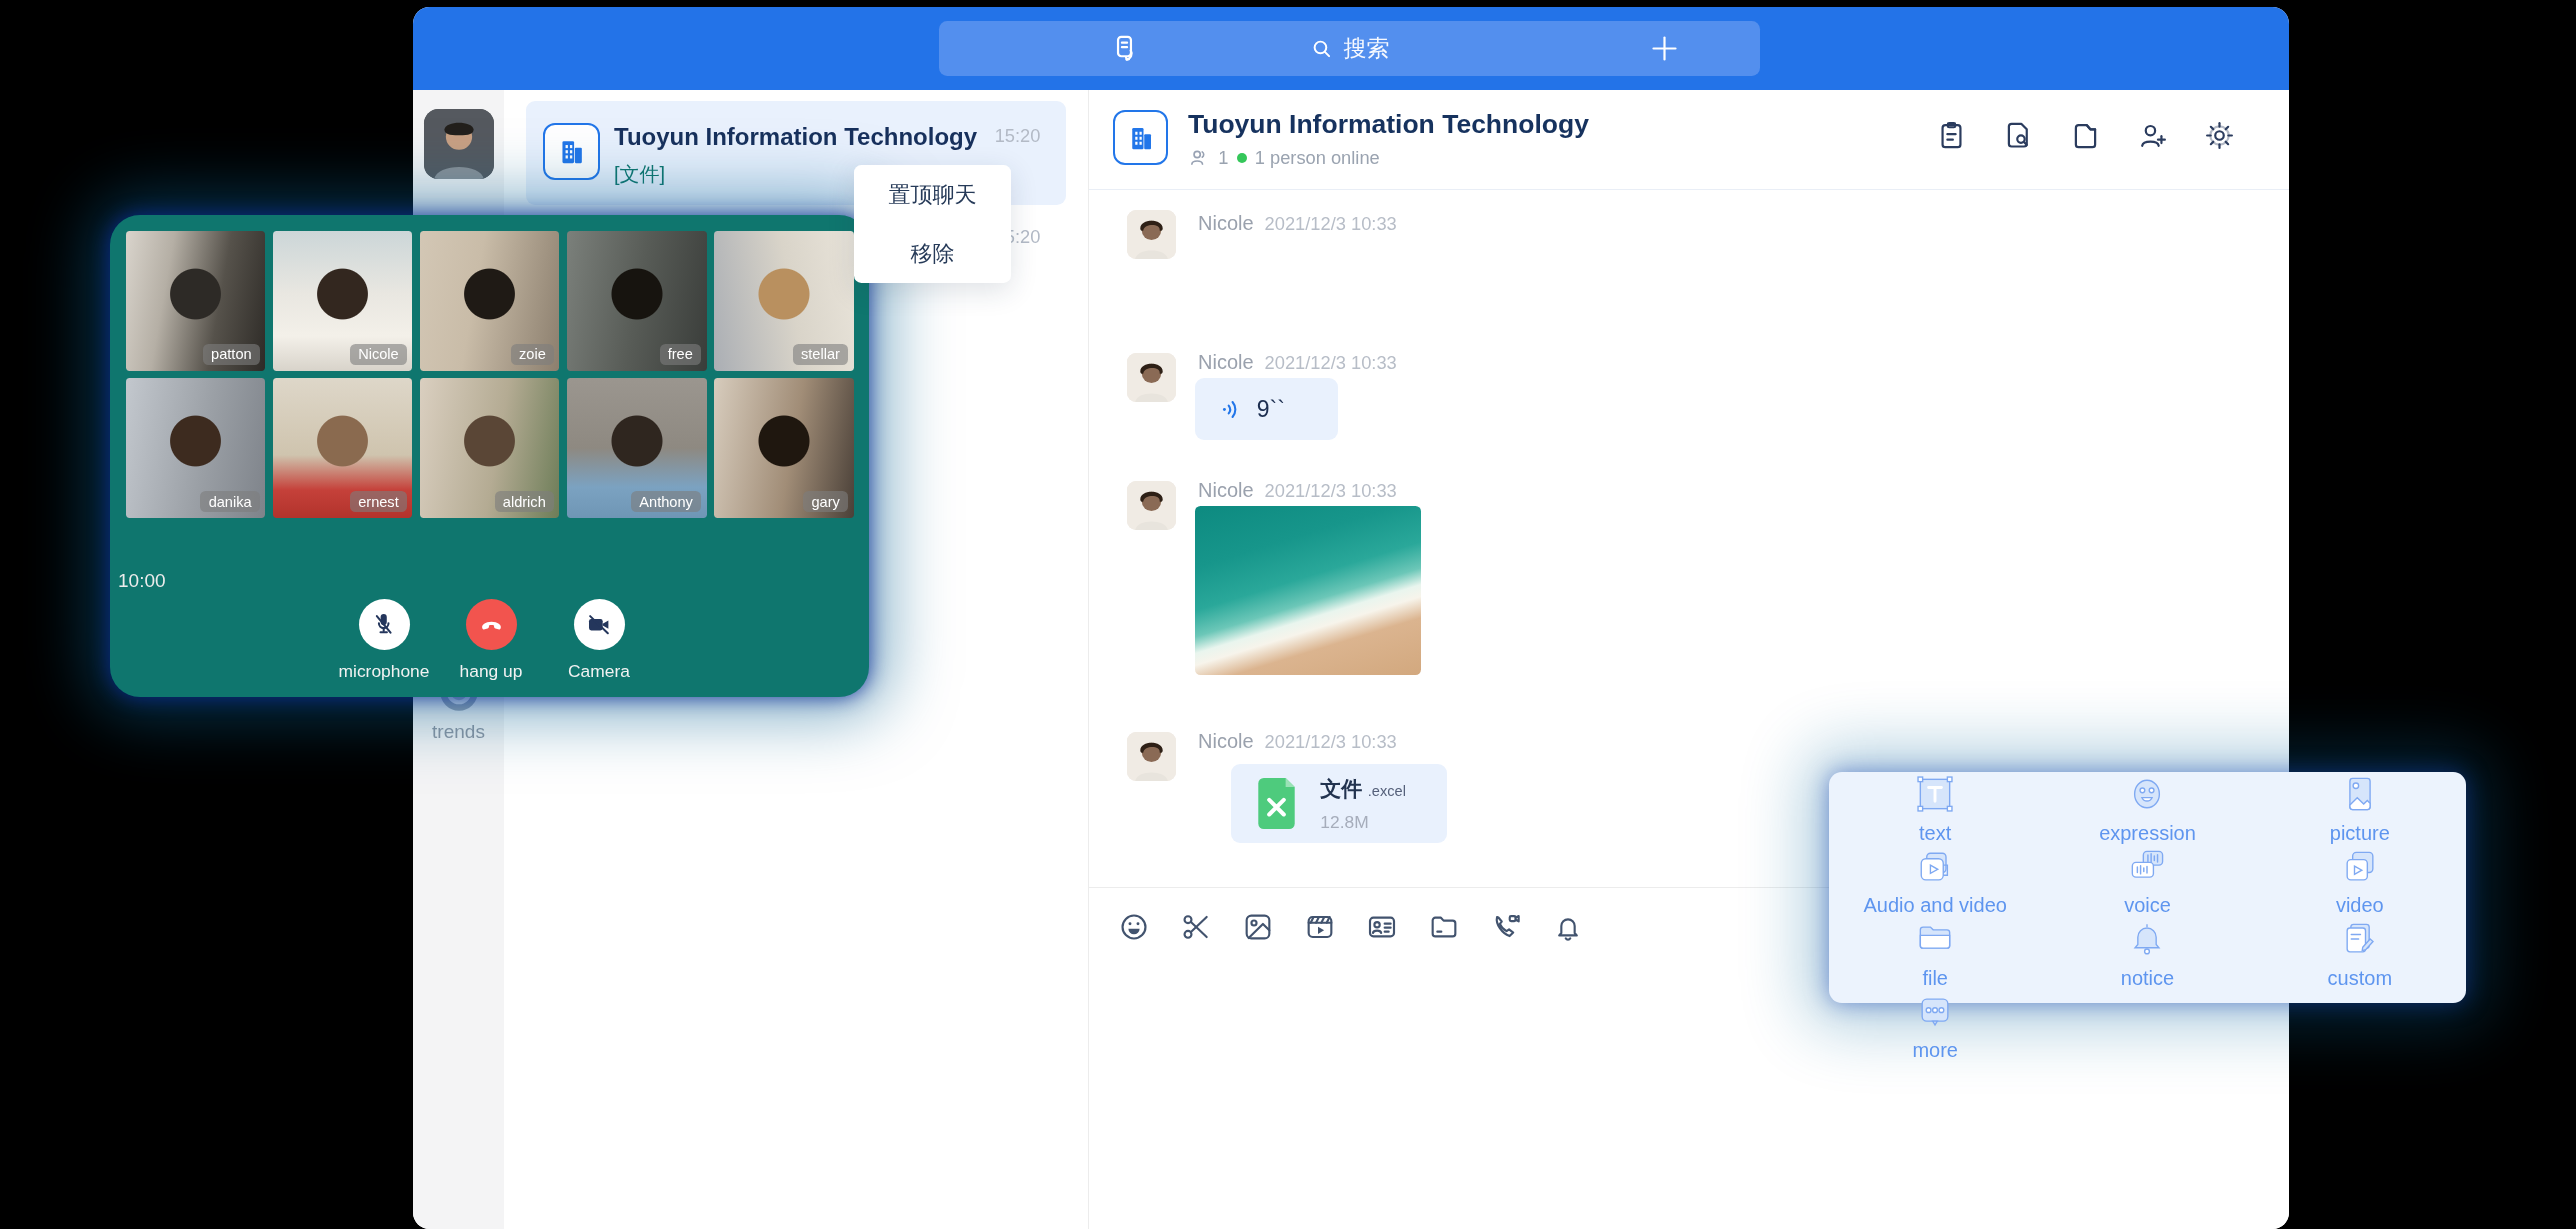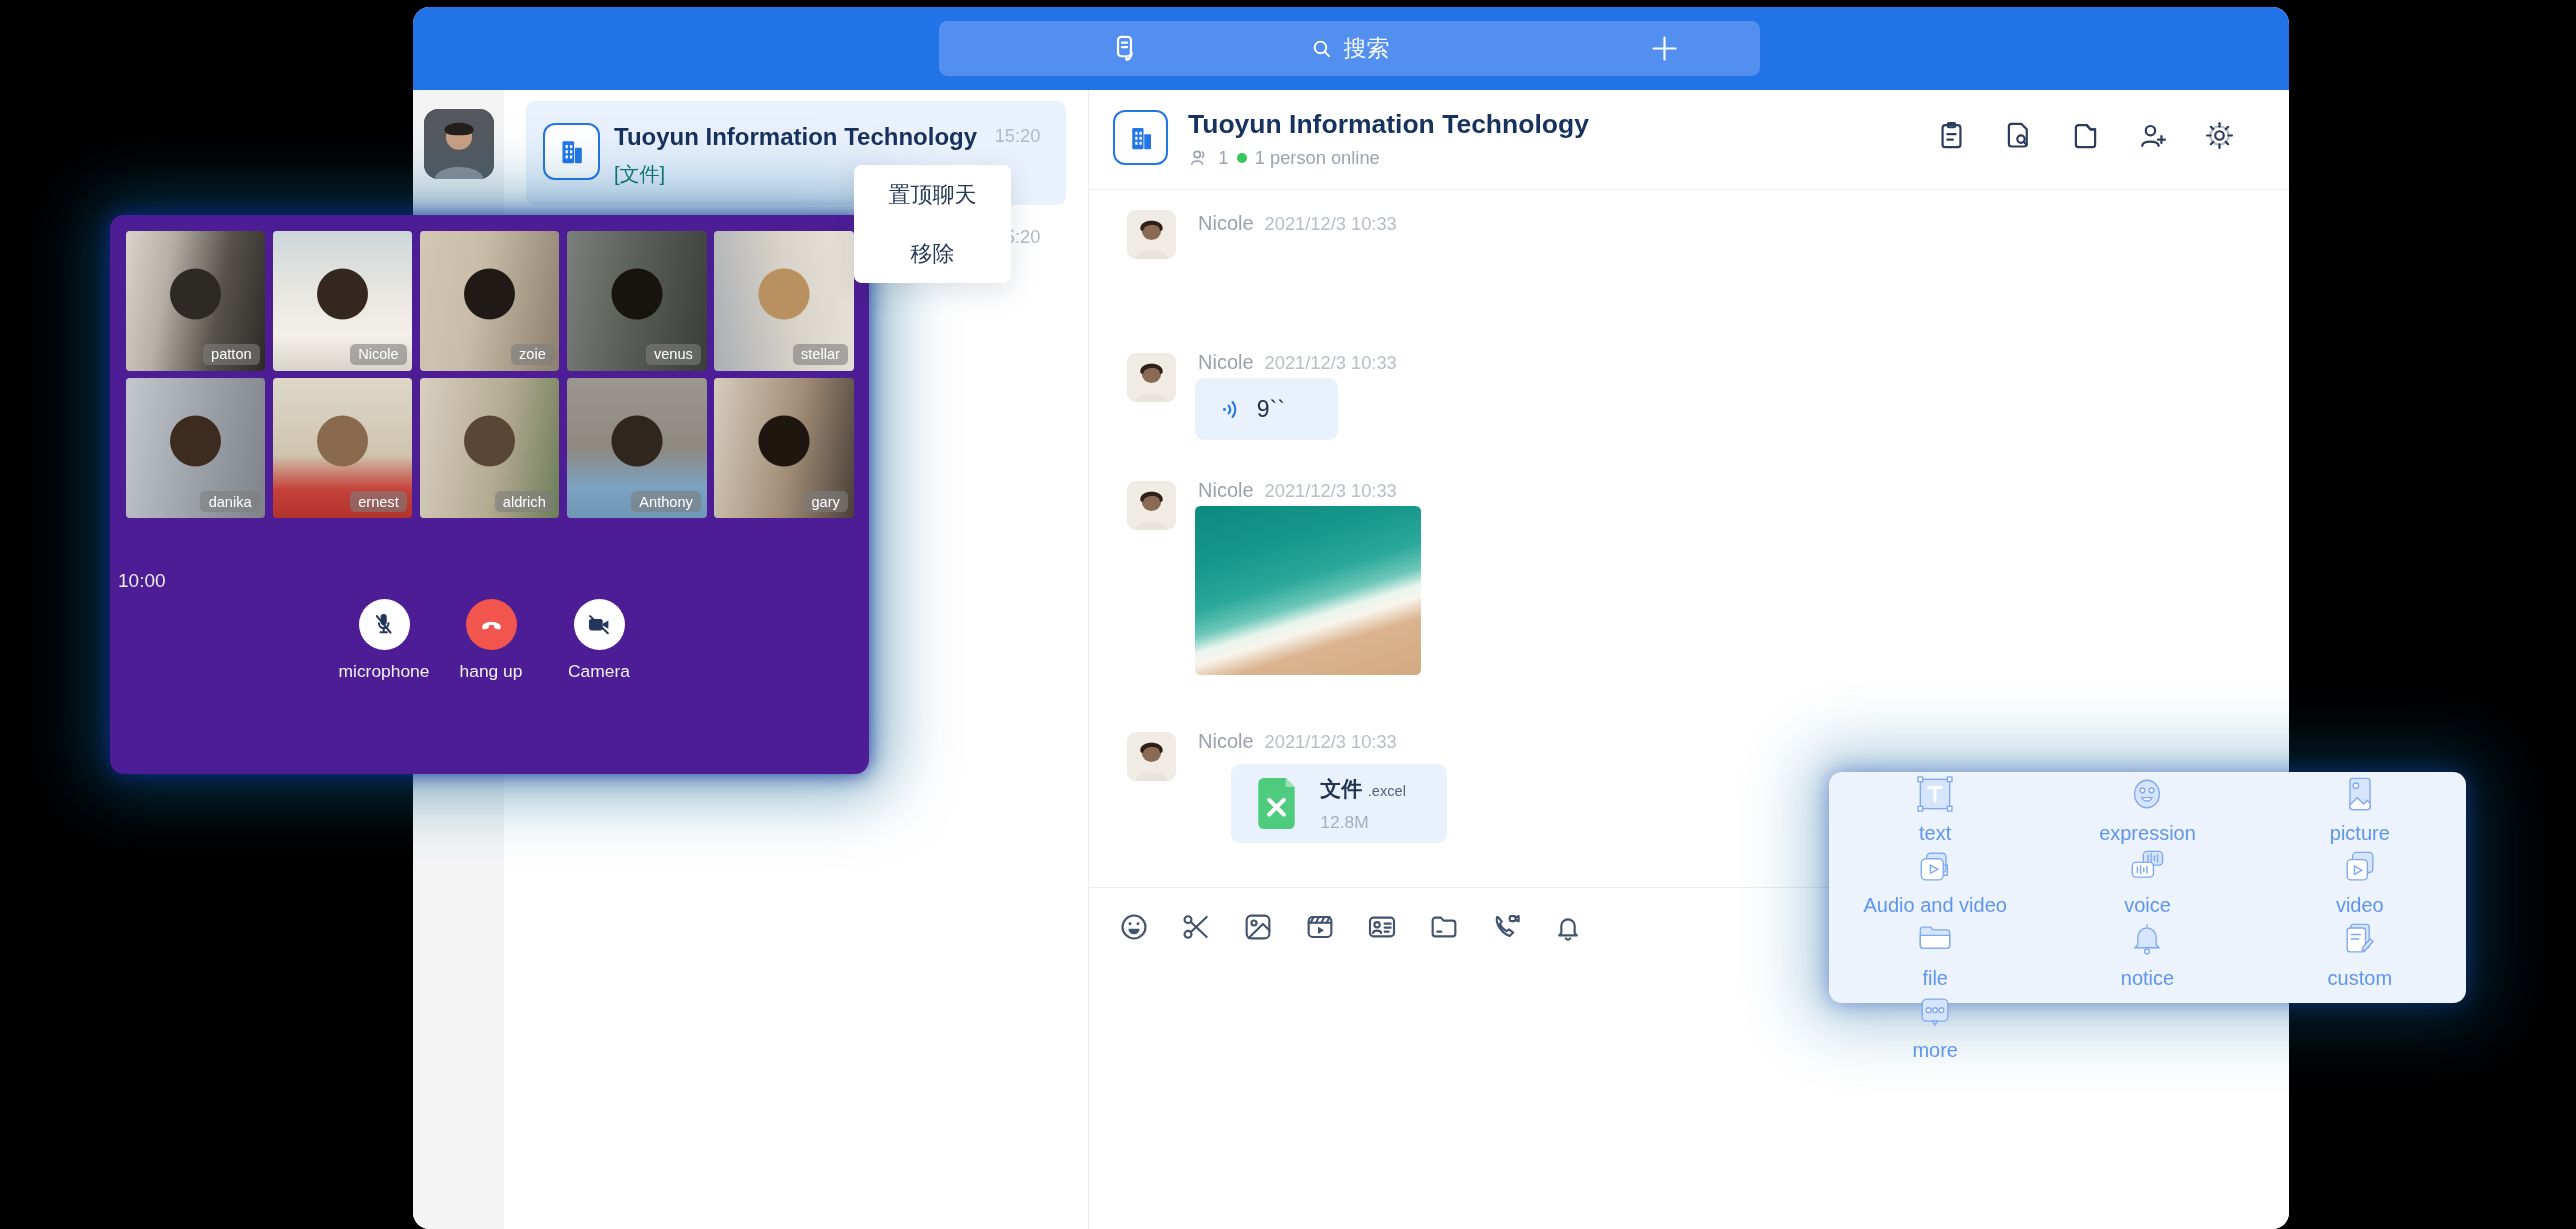--- a/index.html
+++ b/index.html
@@ -63,21 +63,21 @@
   .filebubble{display:flex;align-items:center;gap:18.3px;padding:12.8px 20px;margin-left:36px;}
   .file-name{font-size:21px;color:#22334f;font-weight:700;}
   .file-ext{font-size:14.6px;color:#55607a;font-weight:400;margin-left:5.5px;}
   .file-size{font-size:17.4px;color:#a6adbb;margin-top:9.1px;}
 
   .hr-input{left:0;top:797px;width:100%;height:0.9px;background:#ececec;}
   .toolbar{left:29px;top:821px;display:flex;gap:30px;color:#42536e;}
   .toolbar .icbtn{width:32px;height:32px;}
 
   
-  .callpanel{left:110px;top:215px;width:759px;height:559px;border-radius:14px;background:#4c1d95;
+  .callpanel{left:110px;top:215px;width:759px;height:482px;border-radius:30px;background:#0f766e;
              box-shadow:0 0 20px rgba(10,40,150,.85), 0 0 64px 20px rgba(12,100,145,.5);}
   .callgrid{left:15.6px;top:15.6px;width:728px;display:grid;grid-template-columns:repeat(5,1fr);gap:7.3px;}
   .tile{position:relative;height:140px;border-radius:3.7px;overflow:hidden;background:#555;}
   .tile-badge{position:absolute;right:5.5px;bottom:5.5px;background:rgba(125,125,125,.6);color:#fff;
               font-size:14.6px;padding:2.7px 8.2px;border-radius:5.5px;}
   .call-timer{left:8px;top:355px;width:100%;text-align:left;color:#ececec;font-size:19px;}
   .callbtn{width:51px;height:51px;border-radius:50%;display:flex;align-items:center;justify-content:center;border:none;}
   .callbtn.white{background:#fff;color:#24365c;}
   .callbtn.red{background:#f2544e;color:#fff;}
   .ctl{position:absolute;top:384px;width:110px;margin-left:-55px;text-align:center;}
@@ -392,21 +392,21 @@
         <div class="tile" style="background-image: radial-gradient(circle at 50% 45%, rgb(45, 42, 38) 0px, rgb(45, 42, 38) 24%, rgba(0, 0, 0, 0) 25%), linear-gradient(100deg, rgb(217, 212, 204) 0%, rgb(181, 175, 165) 30%, rgb(86, 82, 75) 65%, rgb(46, 43, 39) 100%);">
           <span class="tile-badge">patton</span>
         </div>
         <div class="tile" style="background-image: radial-gradient(circle at 50% 45%, rgb(51, 39, 31) 0px, rgb(51, 39, 31) 24%, rgba(0, 0, 0, 0) 25%), linear-gradient(rgb(204, 214, 216) 0%, rgb(233, 231, 225) 45%, rgb(243, 240, 233) 75%, rgb(216, 211, 202) 100%);">
           <span class="tile-badge">Nicole</span>
         </div>
         <div class="tile" style="background-image: radial-gradient(circle at 50% 45%, rgb(31, 26, 21) 0px, rgb(31, 26, 21) 24%, rgba(0, 0, 0, 0) 25%), linear-gradient(100deg, rgb(211, 199, 181) 0%, rgb(201, 188, 168) 40%, rgb(140, 127, 110) 100%);">
           <span class="tile-badge">zoie</span>
         </div>
         <div class="tile" style="background-image: radial-gradient(circle at 50% 45%, rgb(23, 20, 15) 0px, rgb(23, 20, 15) 24%, rgba(0, 0, 0, 0) 25%), linear-gradient(100deg, rgb(123, 128, 123) 0%, rgb(88, 92, 87) 50%, rgb(58, 61, 58) 100%);">
-          <span class="tile-badge">venus</span>
+          <span class="tile-badge">free</span>
         </div>
         <div class="tile" style="background-image: radial-gradient(circle at 50% 45%, rgb(185, 144, 95) 0px, rgb(185, 144, 95) 24%, rgba(0, 0, 0, 0) 25%), linear-gradient(80deg, rgb(170, 174, 180) 0%, rgb(217, 212, 201) 55%, rgb(233, 228, 218) 100%);">
           <span class="tile-badge">stellar</span>
         </div>
         <div class="tile" style="background-image: radial-gradient(circle at 50% 45%, rgb(61, 43, 31) 0px, rgb(61, 43, 31) 24%, rgba(0, 0, 0, 0) 25%), linear-gradient(100deg, rgb(195, 200, 206) 0%, rgb(155, 160, 166) 55%, rgb(126, 131, 138) 100%);">
           <span class="tile-badge">danika</span>
         </div>
         <div class="tile" style="background-image: radial-gradient(circle at 50% 45%, rgb(138, 106, 79) 0px, rgb(138, 106, 79) 24%, rgba(0, 0, 0, 0) 25%), linear-gradient(rgb(222, 215, 201) 0%, rgb(207, 196, 174) 55%, rgb(197, 65, 58) 80%, rgb(178, 51, 44) 100%);">
           <span class="tile-badge">ernest</span>
         </div>

